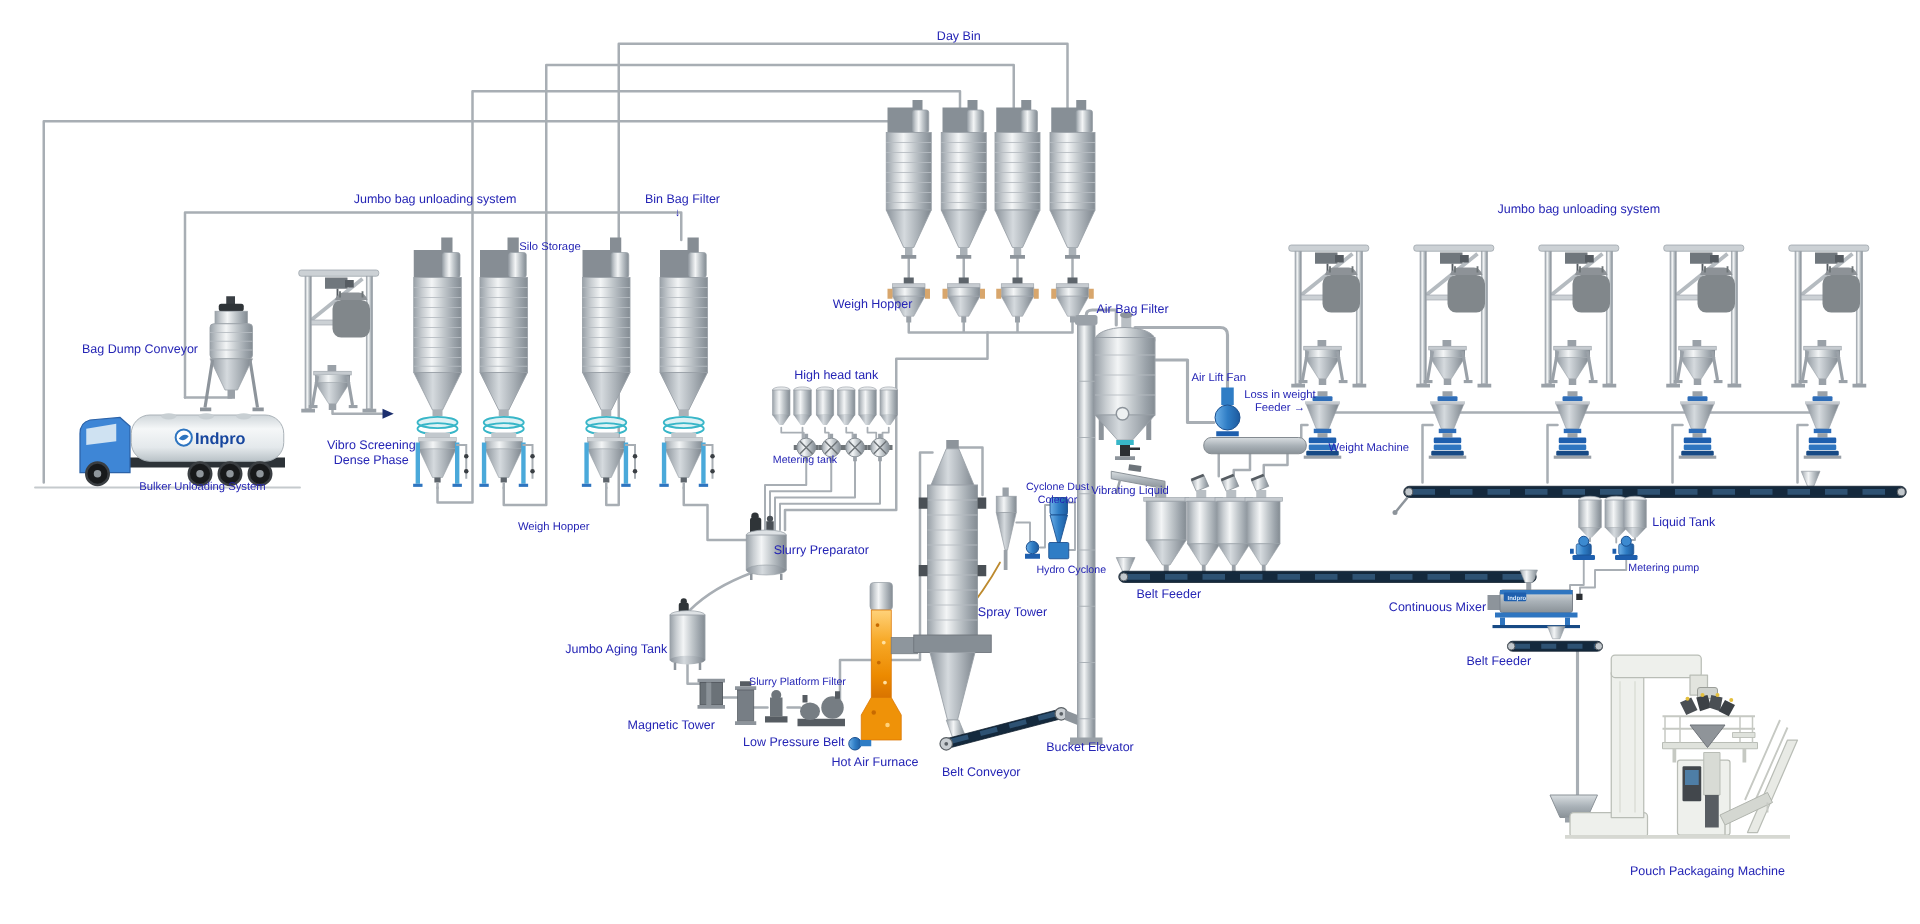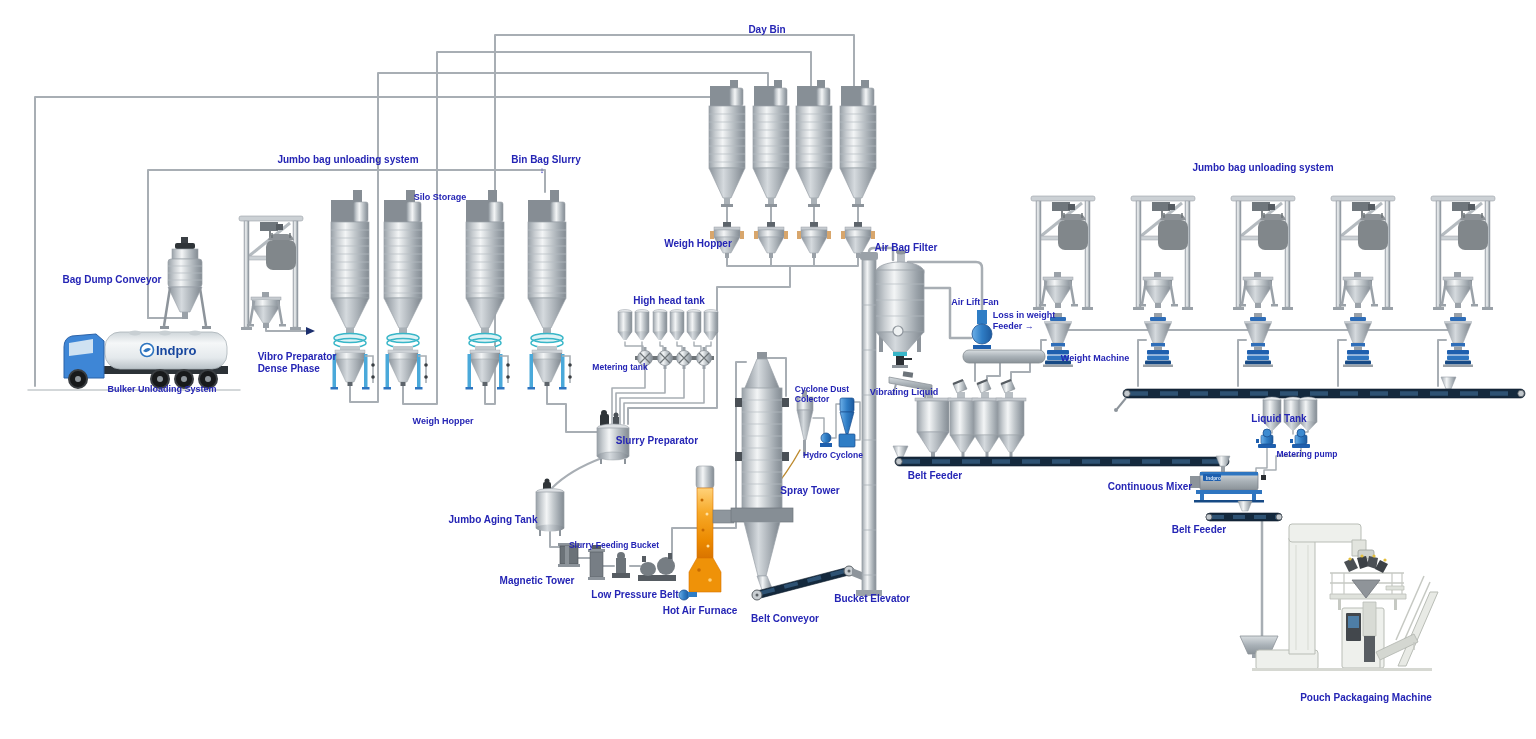--- a/index.html
+++ b/index.html
@@ -1,21 +1,21 @@
 <!DOCTYPE html>
 <html><head>
 <meta charset="utf-8">
 <style>
   html,body{margin:0;padding:0;background:#ffffff;}
   .canvas{position:relative;width:1536px;height:739px;background:#ffffff;overflow:hidden;
           font-family:"Liberation Sans",sans-serif;}
   .canvas svg{position:absolute;left:0;top:0;}
-  .lbl{position:absolute;color:#2525b5;font-weight:bold;font-size:10px;line-height:1.2;
-       white-space:nowrap;transform:translateX(-50%);text-align:left;}
-  .sm{font-size:8.5px;}
+  .lbl{position:absolute;color:#2525b5;font-weight:normal;font-size:10px;line-height:1.2;
+       white-space:nowrap;transform:translateX(-50%);text-align:center;}
+  .sm{font-size:8.5px;margin-left:24px;}
   .s9{font-size:9px;}
 </style>
 </head>
 <body>
 
 <div class="canvas">
 <svg width="1536" height="739" viewBox="0 0 1536 739">
 <defs>
   <linearGradient id="gSilver" x1="0" y1="0" x2="1" y2="0">
     <stop offset="0" stop-color="#99a1a8"></stop>
@@ -518,55 +518,55 @@
   <path d="M1396,640 L1424,576 M1400,650 L1430,582" stroke="#c6c9c3" stroke-width="1.5" fill="none"></path>
   <rect x="1386" y="586" width="18" height="4" fill="#dfe2dc" stroke="#b9bdb6" stroke-width="0.7"></rect>
   <path d="M1376,652 L1414,634 L1418,642 L1380,660 Z" fill="#d4d7d1" stroke="#b0b4ad" stroke-width="0.8"></path>
   <path d="M1380,660 v8 M1414,642 v8" stroke="#c6c9c3" stroke-width="1.5"></path>
   <rect x="1252" y="668" width="180" height="3" fill="#d6d8d2"></rect>
 </g>
 </svg>
 
 <div class="lbl" style="left:767px;top:24px">Day Bin</div>
 <div class="lbl" style="left:348px;top:154px">Jumbo bag unloading system</div>
-<div class="lbl" style="left:546px;top:154px">Bin Bag Slurry</div>
+<div class="lbl" style="left:546px;top:154px">Bin Bag Filter</div>
 <div class="lbl s9" style="left:542px;top:165px">↓</div>
 <div class="lbl s9" style="left:440px;top:192px">Silo Storage</div>
 <div class="lbl" style="left:112px;top:274px">Bag Dump Conveyor</div>
 <div class="lbl s9" style="left:162px;top:384px">Bulker Unloading System</div>
 <div class="lbl" style="left:297px;top:351px">
-  <div>Vibro Preparator</div>
+  <div>Vibro Screening</div>
   <div>Dense Phase</div>
 </div>
 <div class="lbl s9" style="left:443px;top:416px">Weigh Hopper</div>
 <div class="lbl" style="left:698px;top:238px">Weigh Hopper</div>
 <div class="lbl" style="left:906px;top:242px">Air Bag Filter</div>
 <div class="lbl" style="left:669px;top:295px">High head tank</div>
 <div class="lbl sm" style="left:620px;top:362px">Metering tank</div>
 <div class="lbl" style="left:657px;top:435px">Slurry Preparator</div>
 <div class="lbl sm" style="left:822px;top:384px">
   <div>Cyclone Dust</div>
   <div>Colector</div>
 </div>
 <div class="lbl sm" style="left:833px;top:450px">Hydro Cyclone</div>
 <div class="lbl" style="left:810px;top:485px">Spray Tower</div>
 <div class="lbl" style="left:493px;top:514px">Jumbo Aging Tank</div>
-<div class="lbl sm" style="left:614px;top:540px">Slurry Feeding Bucket</div>
+<div class="lbl sm" style="left:614px;top:540px">Slurry Platform Filter</div>
 <div class="lbl" style="left:537px;top:575px">Magnetic Tower</div>
 <div class="lbl" style="left:635px;top:589px">Low Pressure Belt</div>
 <div class="lbl" style="left:700px;top:605px">Hot Air Furnace</div>
 <div class="lbl" style="left:785px;top:613px">Belt Conveyor</div>
 <div class="lbl" style="left:872px;top:593px">Bucket Elevator</div>
 <div class="lbl s9" style="left:904px;top:387px">Vibrating Liquid</div>
 <div class="lbl s9" style="left:975px;top:297px">Air Lift Fan</div>
 <div class="lbl s9" style="left:1024px;top:310px">
   <div>Loss in weight</div>
   <div>Feeder  →</div>
 </div>
 <div class="lbl s9" style="left:1095px;top:353px">Weight Machine</div>
 <div class="lbl" style="left:935px;top:470px">Belt Feeder</div>
 <div class="lbl" style="left:1263px;top:162px">Jumbo bag unloading system</div>
-<div class="lbl" style="left:1279px;top:413px">Liquid Tank</div>
+<div class="lbl" style="left:1347px;top:413px">Liquid Tank</div>
 <div class="lbl sm" style="left:1307px;top:449px">Metering pump</div>
 <div class="lbl" style="left:1150px;top:481px">Continuous Mixer</div>
 <div class="lbl" style="left:1199px;top:524px">Belt Feeder</div>
 <div class="lbl" style="left:1366px;top:692px">Pouch Packagaing Machine</div>
 </div>
 
 </body></html>

